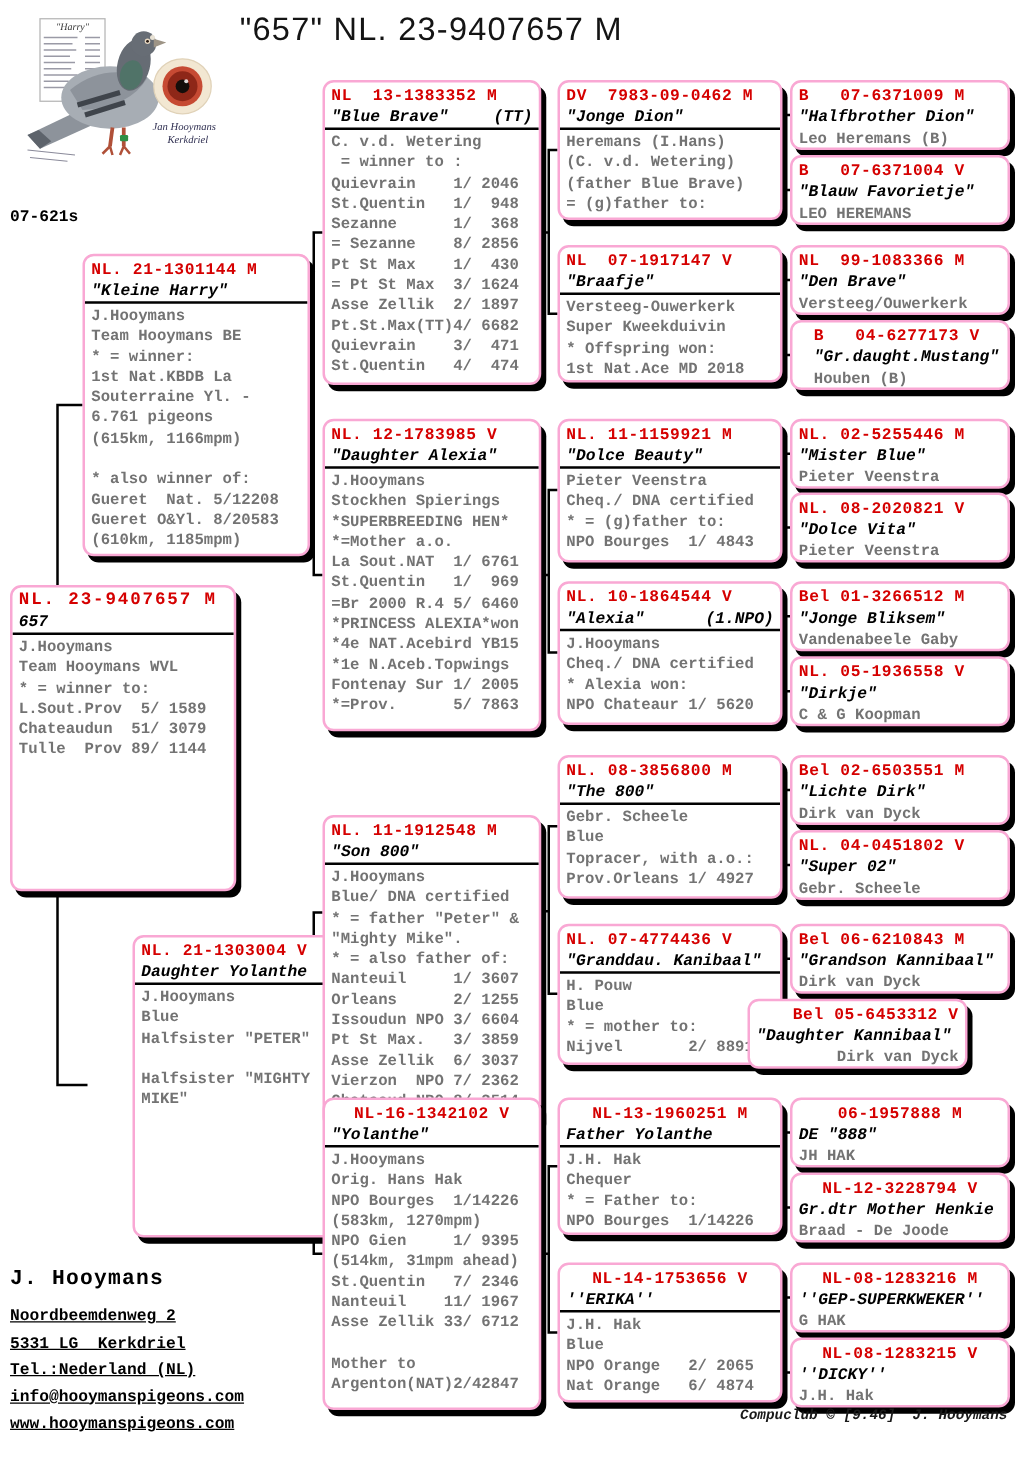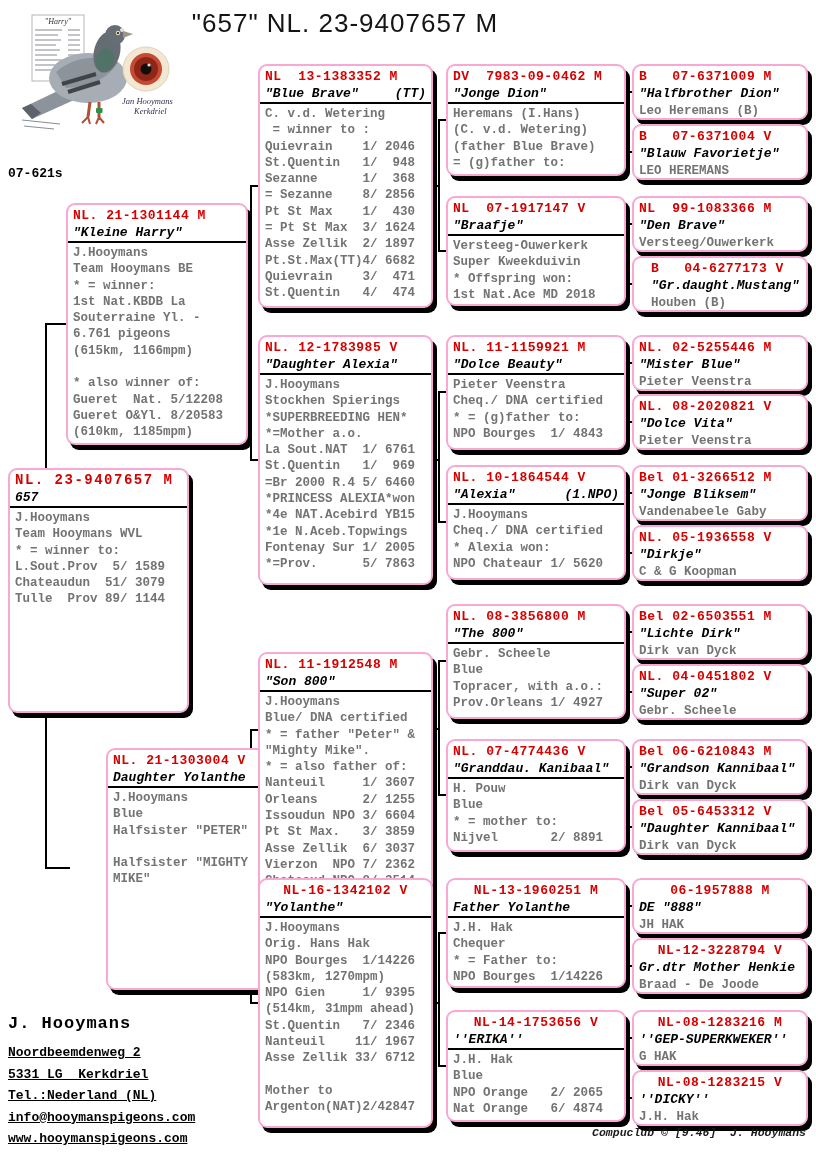--- a/index.html
+++ b/index.html
@@ -383,21 +383,21 @@
       </div>
     <div class="pbody">Gebr. Scheele</div>
   </div>
   <div class="pbox" style="left:632px;top:739px;width:176px;height:56px;">
     <div class="ring">Bel 06-6210843 M</div>
     <div class="nwrap">
         <span class="pname">"Grandson Kannibaal"</span>
       </div>
     <div class="pbody">Dirk van Dyck</div>
   </div>
-  <div class="pbox" style="left:632px;top:799px;width:176px;height:56px;">
+  <div class="pbox" style="left:598px;top:799px;width:176px;height:56px;text-align:right;">
     <div class="ring">Bel 05-6453312 V</div>
     <div class="nwrap">
         <span class="pname">"Daughter Kannibaal"</span>
       </div>
     <div class="pbody">Dirk van Dyck</div>
   </div>
   <div class="pbox" style="left:632px;top:878px;width:176px;height:56px;">
     <div class="ring center">06-1957888 M</div>
     <div class="nwrap">
         <span class="pname">DE "888"</span>

